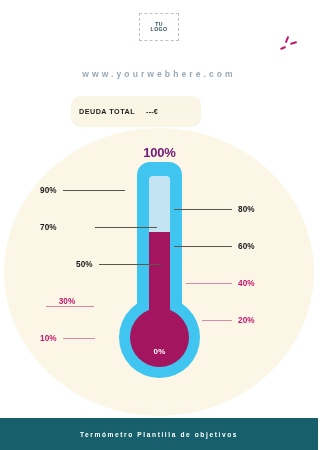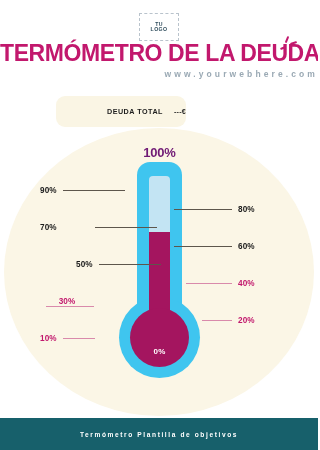--- a/index.html
+++ b/index.html
@@ -46,34 +46,34 @@
   .sparkles i{
     position:absolute;display:block;
     background:#c2186d;border-radius:2px;
   }
   .sp1{width:1.6px;height:7px;left:8px;top:0px;transform:rotate(22deg);}
   .sp2{width:7px;height:1.6px;left:12px;top:6px;transform:rotate(-18deg);}
   .sp3{width:6px;height:1.6px;left:2px;top:11px;transform:rotate(-22deg);}
 
   .weburl{
     position:absolute;left:0;right:0;top:69px;
-    text-align:right;
+    text-align:center;
     font-size:8.5px;font-weight:600;
     letter-spacing:3.1px;
     color:#9aa9b4;
     white-space:nowrap;
   }
 
   
   .deuda-pill{
-    position:absolute;left:56px;top:96px;
+    position:absolute;left:71px;top:96px;
     width:130px;height:31px;
     background:#faf5e4;
     border-radius:9px;
-    display:flex;align-items:center;justify-content:flex-end;
+    display:flex;align-items:center;
   }
   .deuda-label{
     font-size:7.2px;font-weight:800;letter-spacing:.5px;
     color:#1d1d1d;margin-left:8px;white-space:nowrap;
   }
   .deuda-value{
     font-size:7.2px;font-weight:700;letter-spacing:.2px;
     color:#2b2b2b;margin-left:11px;white-space:nowrap;
   }
 
@@ -172,21 +172,20 @@
 </head>
 <body>
 
 <div id="poster">
 
   <div class="logo-box">
     <span class="logo-line">TU</span>
     <span class="logo-line">LOGO</span>
   </div>
 
-  <div class="title">TERMÓMETRO DE LA DEUDA</div>
   <div class="sparkles">
     <i class="sp1"></i>
       <i class="sp2"></i>
       <i class="sp3"></i>
   </div>
 
   <div class="weburl">www.yourwebhere.com</div>
 
   <div class="deuda-pill">
     <span class="deuda-label">DEUDA TOTAL</span>

